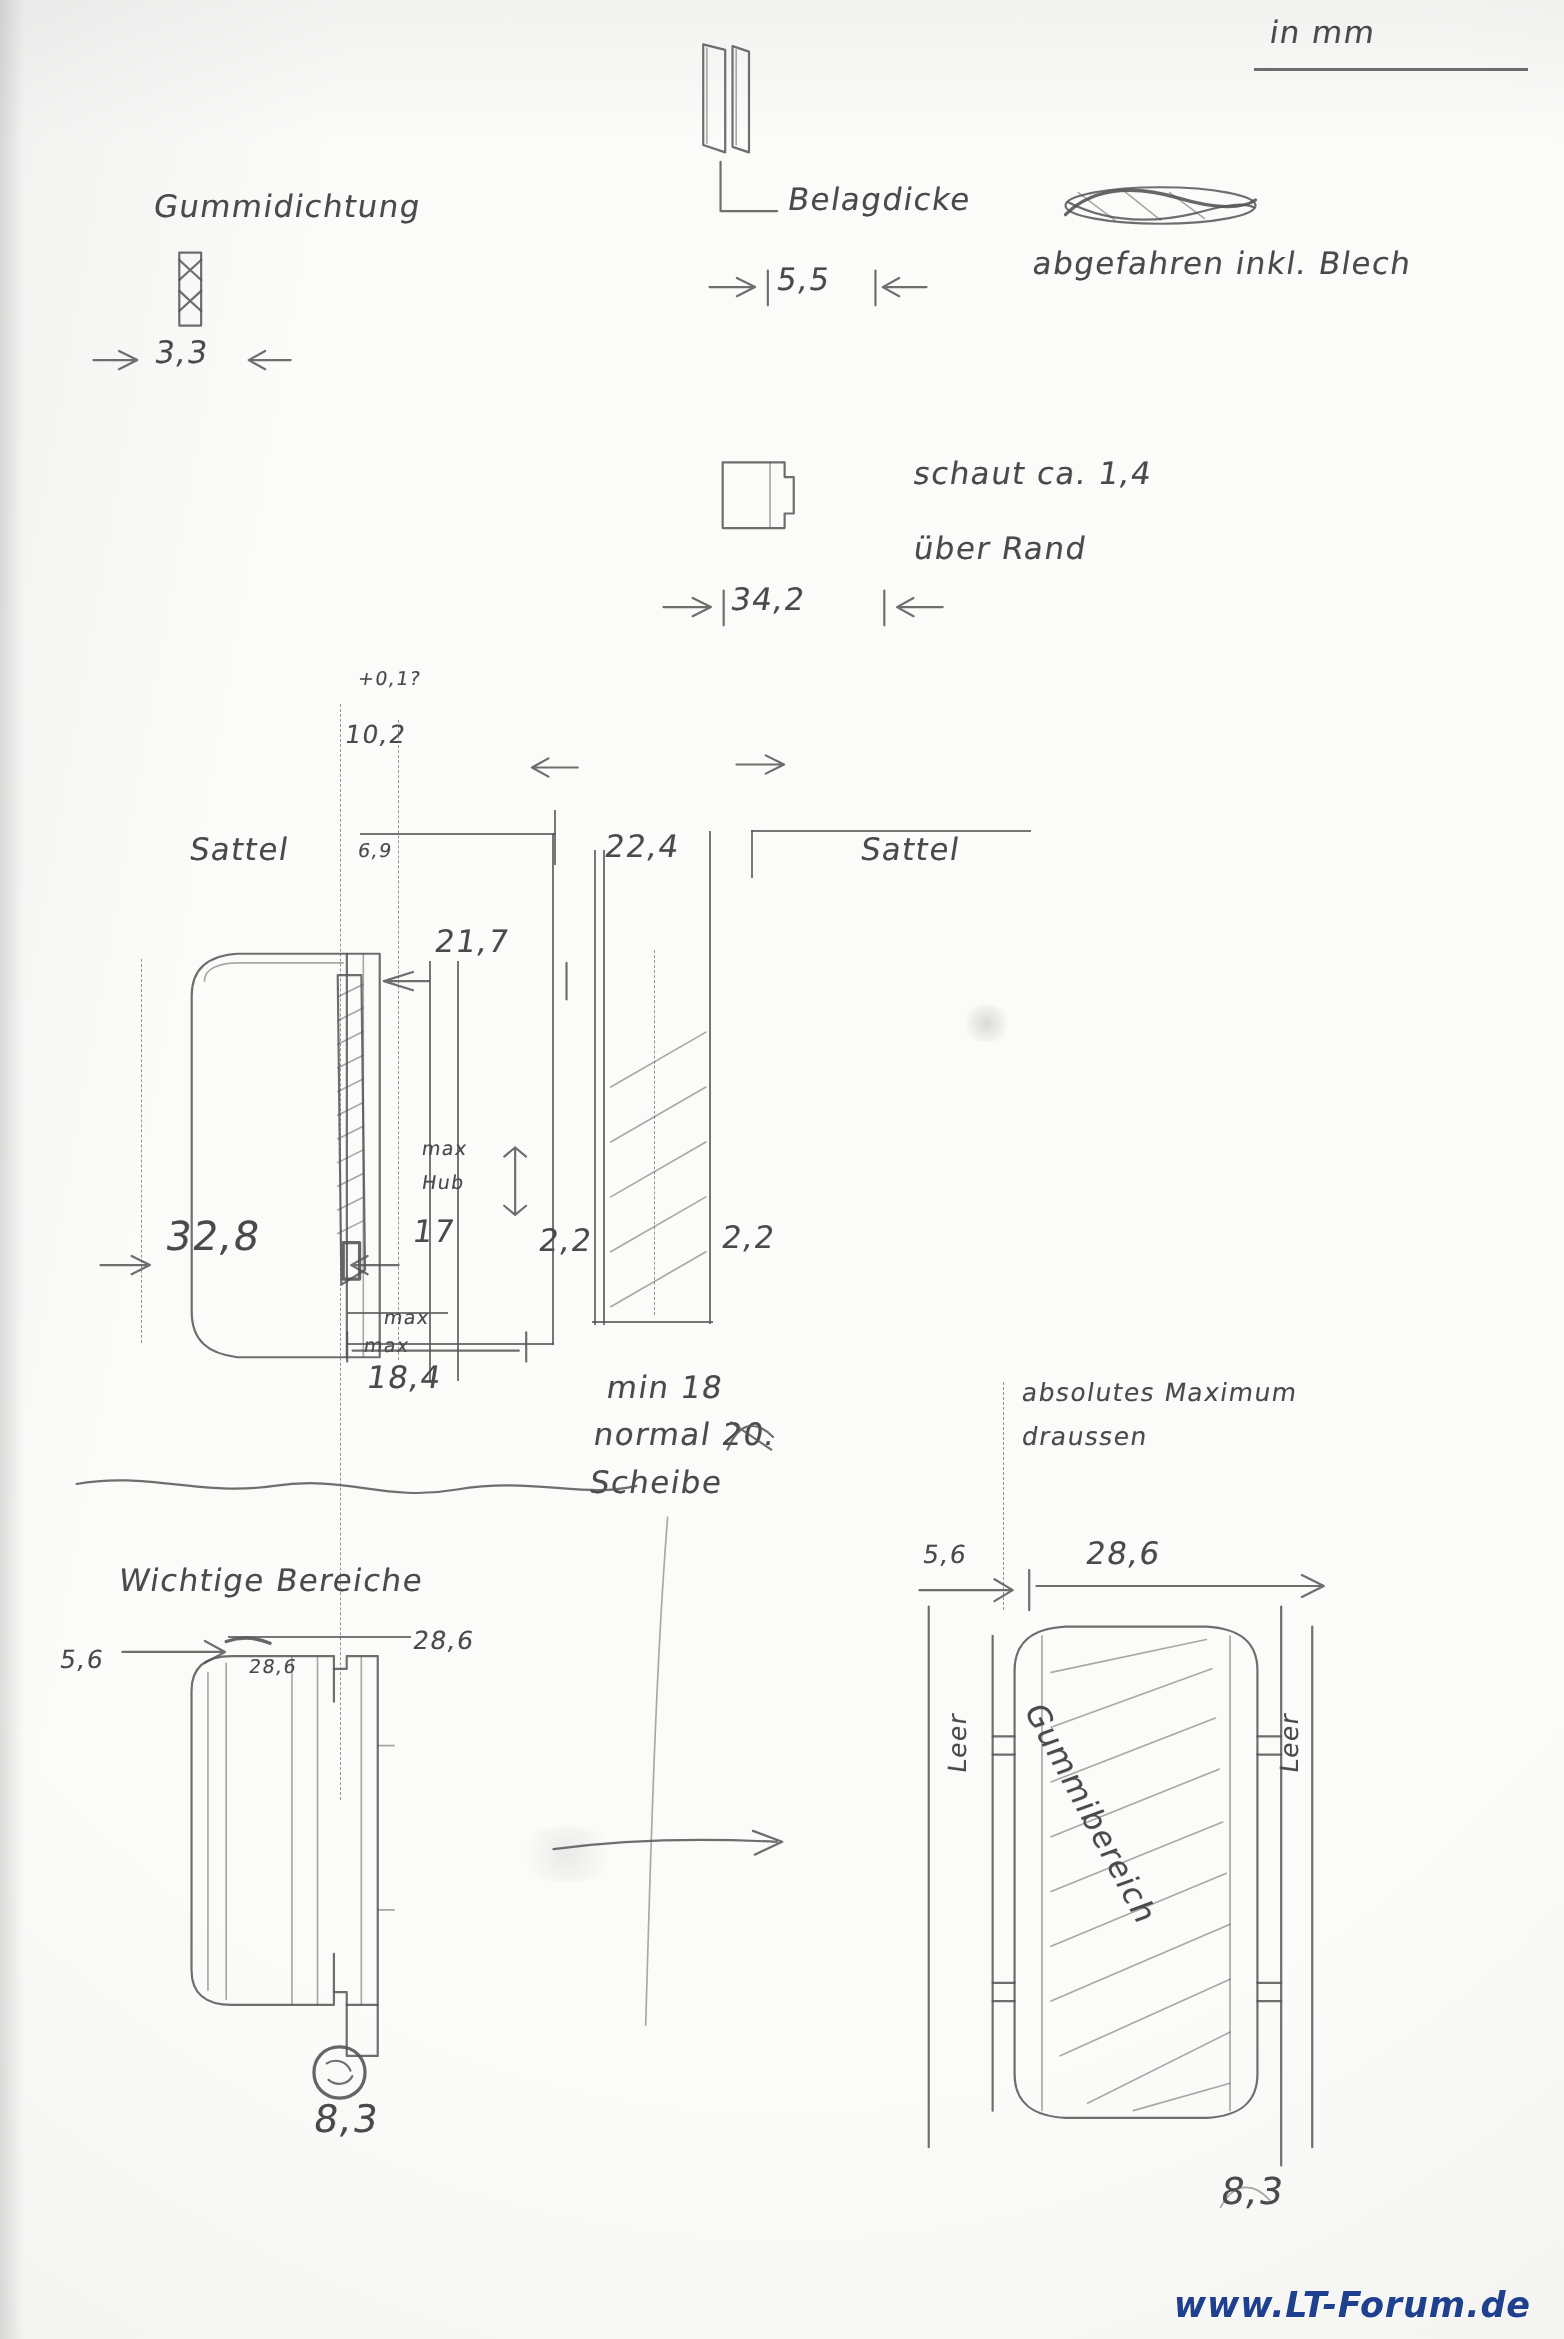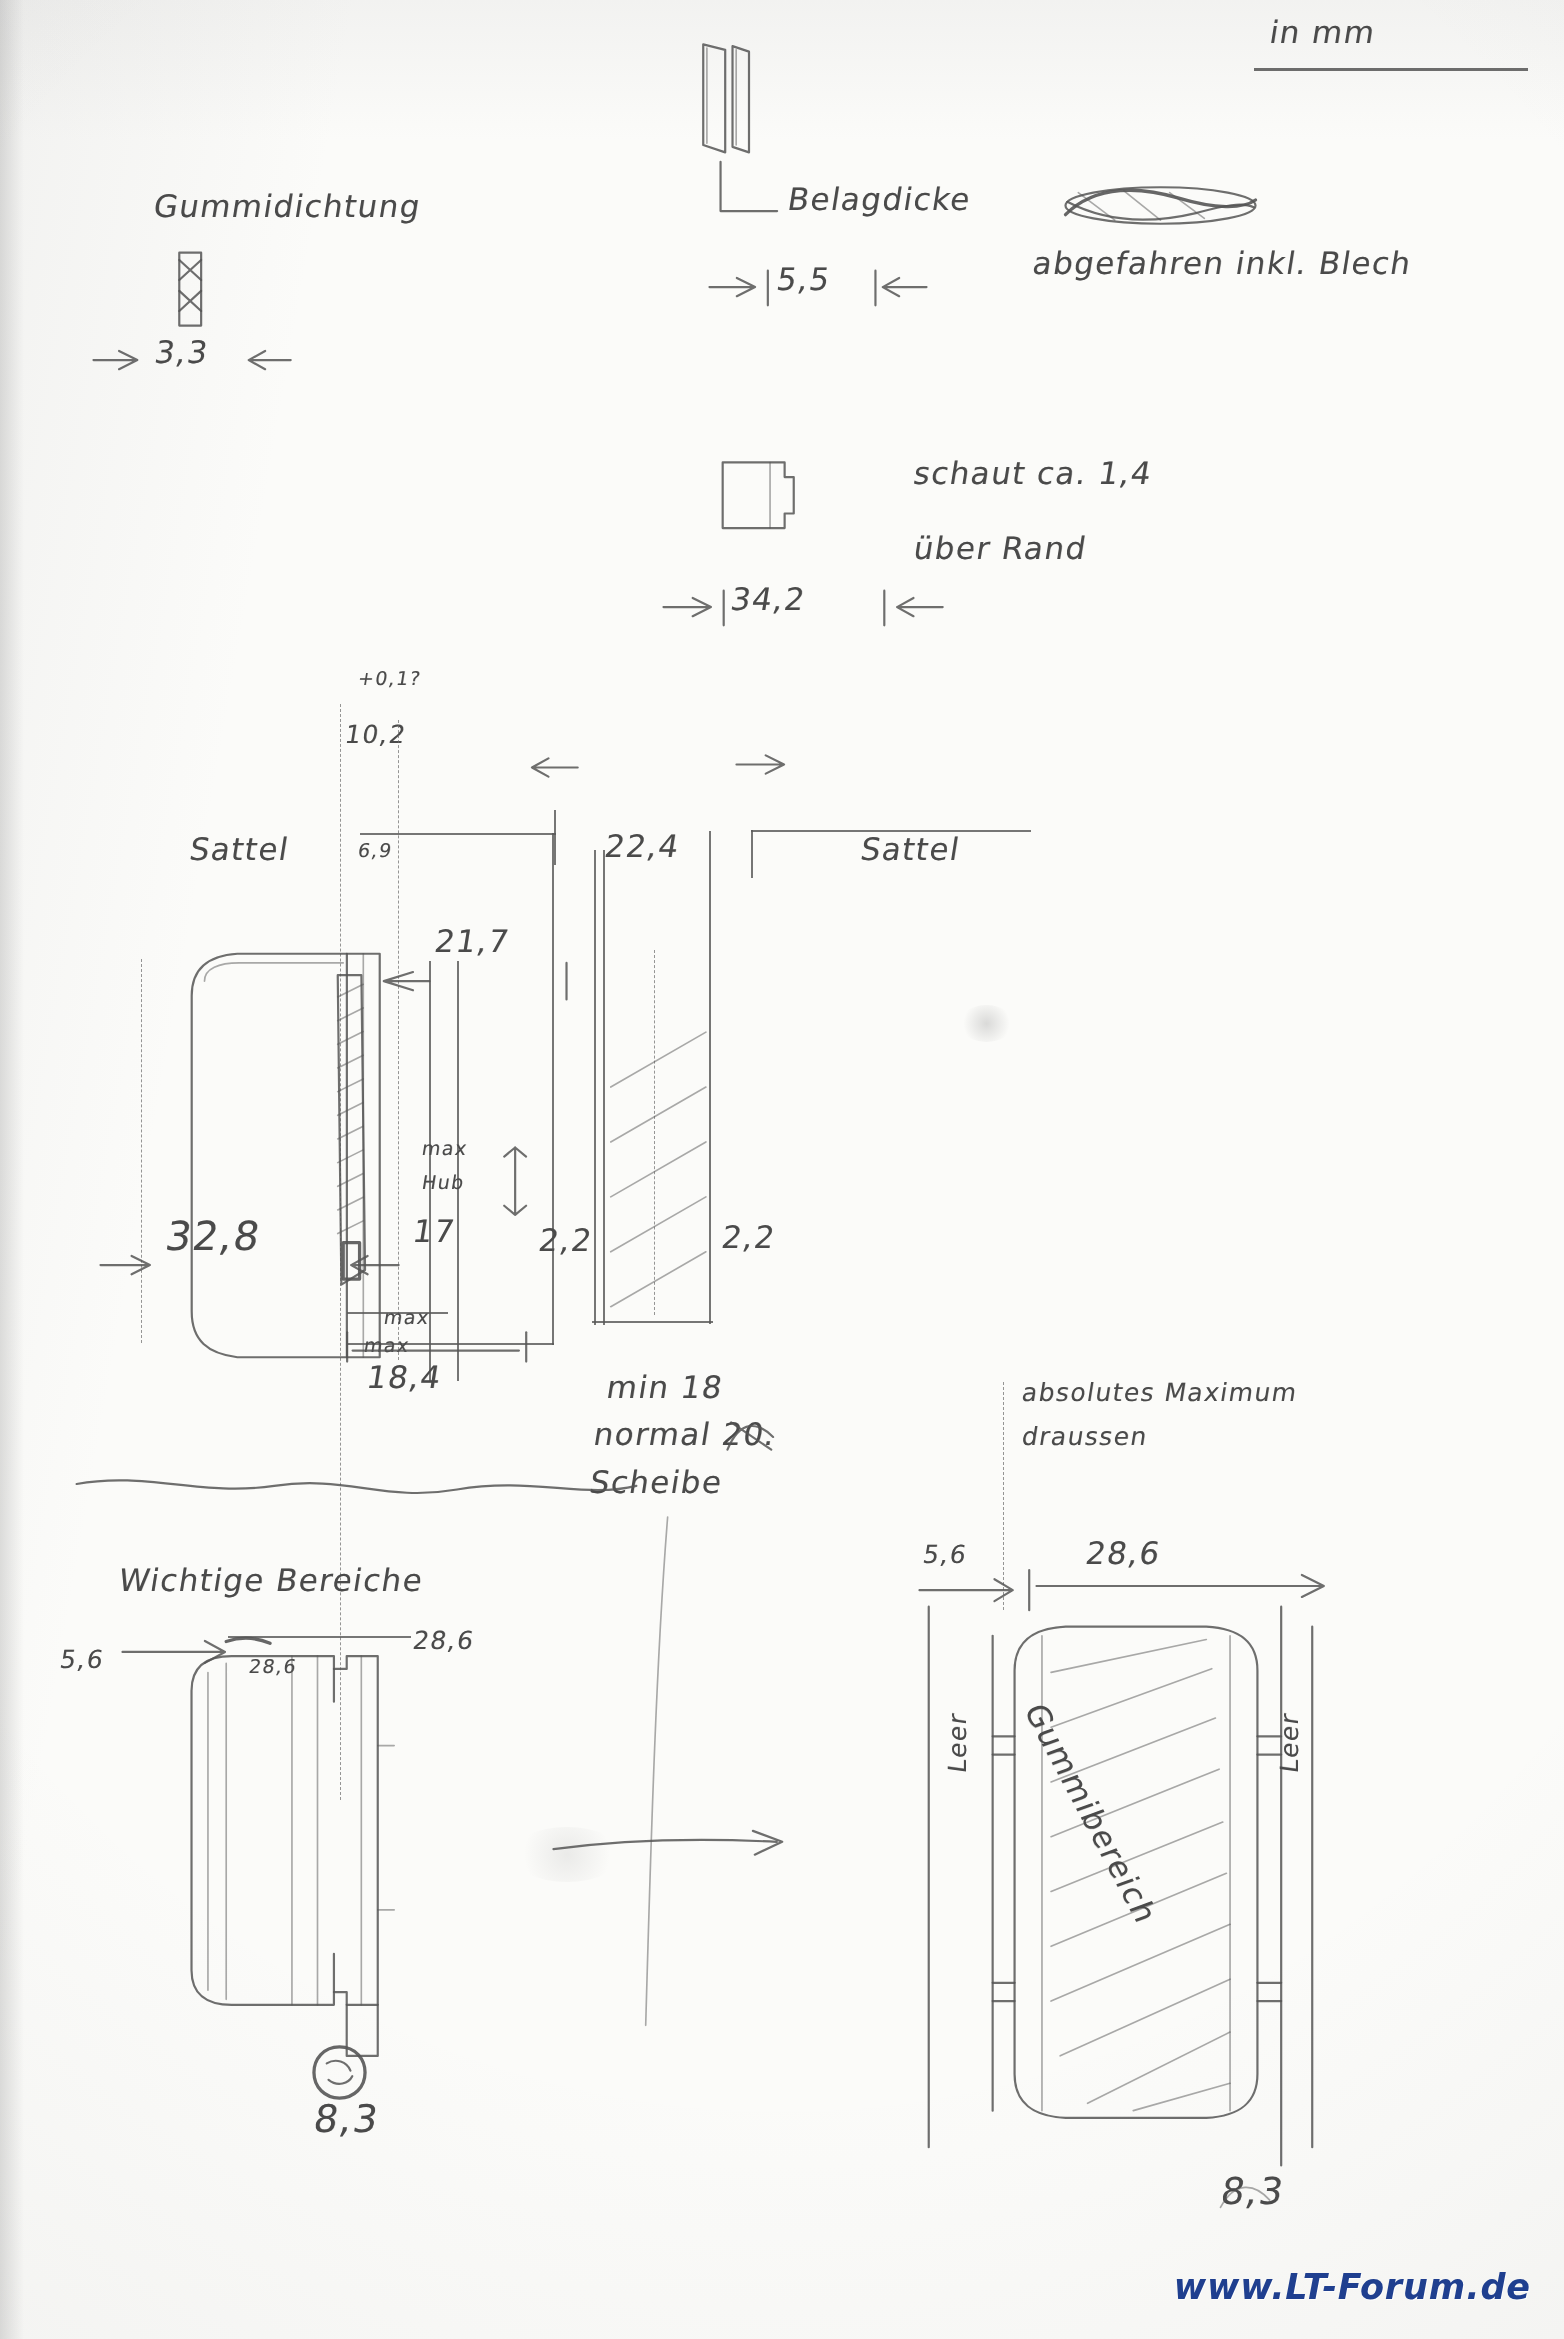--- a/index.html
+++ b/index.html
@@ -82,21 +82,21 @@
     stroke-linecap: round;
     stroke-linejoin: round;
     opacity: 0.85;
   }
   svg.ink .faint { opacity: 0.5; stroke-width: 1.8; }
   svg.ink .fat { stroke-width: 3.6; opacity: 0.9; }
 
   .watermark {
     position: absolute;
     right: 33px;
-    bottom: 32px;
+    bottom: 14px;
     font-family: "DejaVu Sans", sans-serif;
     font-weight: bold;
     font-style: italic;
     font-size: 35px;
     letter-spacing: 0.9px;
     color: #1f3f8f;
     text-shadow: 0.9px 0.9px 0 rgba(255,255,255,0.8);
   }
   .unit-underline {
     position: absolute;

